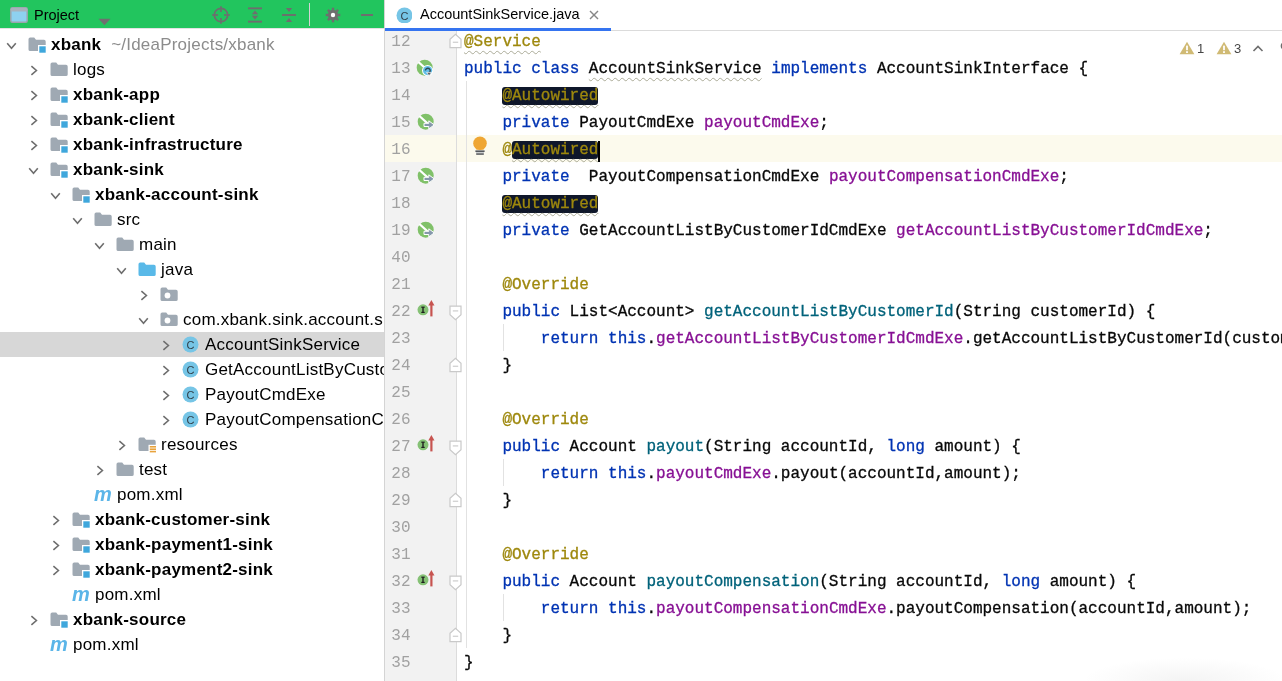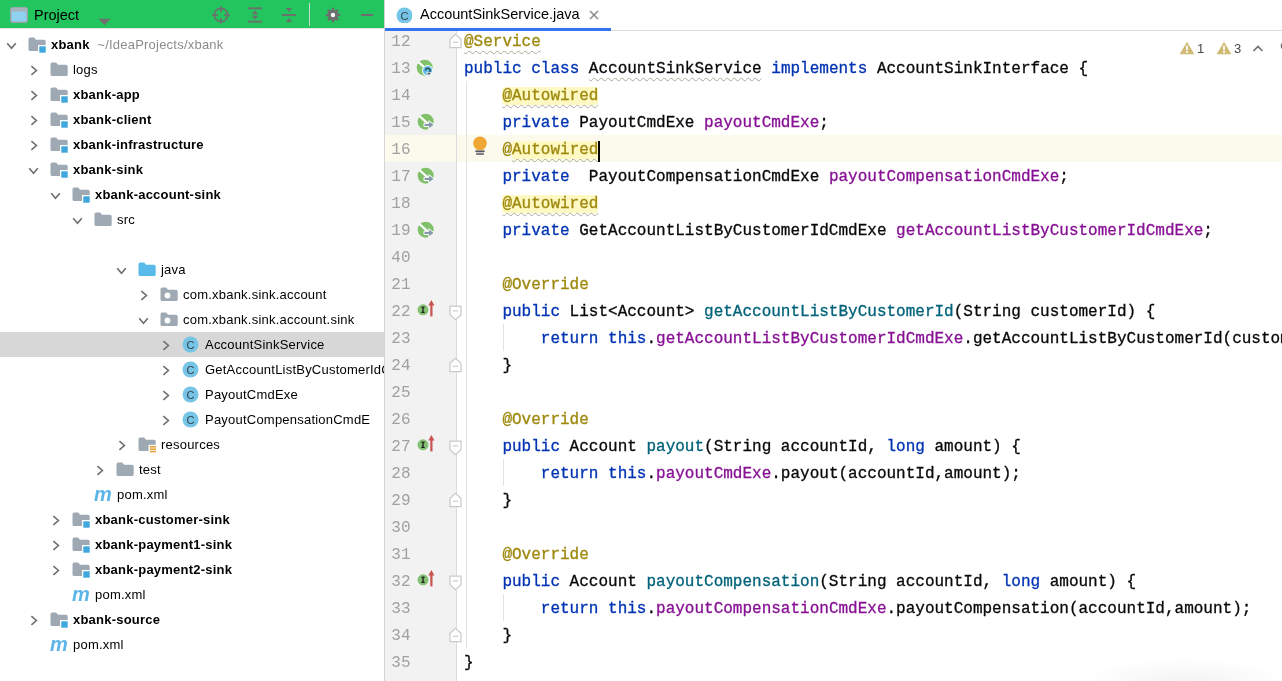--- a/index.html
+++ b/index.html
@@ -3,36 +3,36 @@
 html,body{margin:0;padding:0;}
 body{width:1282px;height:681px;overflow:hidden;position:relative;background:#fff;
  font-family:"Liberation Sans",sans-serif;-webkit-font-smoothing:antialiased;filter:opacity(0.999);}
 .abs{position:absolute;}
 #tree{position:absolute;left:0;top:0;width:384px;height:681px;background:#fff;overflow:hidden;}
 #panelborder{position:absolute;left:384px;top:0;width:1px;height:681px;background:#D4D4D4;}
 #ptoolbar{position:absolute;left:0;top:0;width:384px;height:28px;background:#22c55e;border-bottom:1px solid #E3E3E3;}
 .row{position:absolute;left:0;width:384px;height:25px;}
 .row .chev{position:absolute;top:6.5px;width:12px;height:12px;}
 .row .ico{position:absolute;top:4px;width:17px;height:17px;}
-.row .lbl{position:absolute;top:0;height:25px;line-height:25.5px;font-size:13px;color:#000;white-space:nowrap;letter-spacing:0.22px;}
+.row .lbl{position:absolute;top:0;height:25px;line-height:25.5px;font-size:17px;color:#000;white-space:nowrap;letter-spacing:0.22px;}
 .b{font-weight:bold;}
 .sel{background:#D7D7D7;}
 .path{color:#8C8C8C;font-weight:normal;}
 #editor{position:absolute;left:385px;top:0;width:897px;height:681px;background:#fff;overflow:hidden;}
 #gutterbg{position:absolute;left:0;top:0;width:71px;height:681px;background:#F2F2F2;}
 #caretrow{position:absolute;left:0;top:135px;width:897px;height:27px;background:#FCFAED;}
 #guttersep{position:absolute;left:71px;top:31px;width:1px;height:650px;background:#DCDCDC;}
 .lno{position:absolute;left:0;width:25.5px;text-align:right;font-family:"Liberation Mono",monospace;font-size:16px;color:#A1A1A1;height:27px;line-height:27px;}
 .cl{position:absolute;left:79px;height:27px;line-height:27px;font-family:"Liberation Mono",monospace;font-size:16px;color:#080808;white-space:pre;-webkit-text-stroke:0.3px;}
 .kw{color:#0033B3;}
 .ann{color:#9E880D;}
 .fld{color:#871094;}
 .mth{color:#00627A;}
 .wv{text-decoration:underline wavy #ABAB98 1px;text-underline-offset:4px;text-decoration-skip-ink:none;}
-.hl{background:#fef9c3;border-radius:3px;}
+.hl{background:#0f172a;border-radius:3px;}
 #tabbar{position:absolute;left:0;top:0;width:897px;height:30px;background:#fff;border-bottom:1px solid #DBDBDB;}
 #tabul{position:absolute;left:0;top:28px;width:226px;height:3px;background:#3574F0;}
 #tablbl{position:absolute;left:35px;top:6px;font-size:14.5px;color:#000;}
 </style></head><body>
 
 <div id="tree">
 <div class="row" style="top:31.5px">
       <span class="chev" style="left:5px"><svg style="" width="13" height="13" viewBox="0 0 13 13">
           <polyline points="2.2,4.3 6.5,9.3 10.8,4.3" fill="none" stroke="#6E6E6E" stroke-width="1.6"></polyline>
         </svg></span>
@@ -109,38 +109,46 @@
     </div>
 <div class="row" style="top:206.5px">
       <span class="chev" style="left:71px"><svg style="" width="13" height="13" viewBox="0 0 13 13">
           <polyline points="2.2,4.3 6.5,9.3 10.8,4.3" fill="none" stroke="#6E6E6E" stroke-width="1.6"></polyline>
         </svg></span>
       <span class="ico" style="left:94px"><svg style="" width="19" height="17.5" viewBox="0 0 19 17.5">
           <path d="M0.5 3.2 q0-1.7 1.7-1.7 h4 l1.8 2.2 h8 q1.7 0 1.7 1.7 v8 q0 1.7-1.7 1.7 h-13.8 q-1.7 0-1.7-1.7 z" fill="#9FA9B3"></path>
         </svg></span>
       <span class="lbl" style="left:117px">src</span>
     </div>
+<div class="row" style="top:231.5px">
+      <span class="chev" style="left:93px"><svg style="" width="13" height="13" viewBox="0 0 13 13">
+          <polyline points="2.2,4.3 6.5,9.3 10.8,4.3" fill="none" stroke="#6E6E6E" stroke-width="1.6"></polyline>
+        </svg></span>
+      <span class="ico" style="left:116px"><svg style="" width="19" height="17.5" viewBox="0 0 19 17.5">
+          <path d="M0.5 3.2 q0-1.7 1.7-1.7 h4 l1.8 2.2 h8 q1.7 0 1.7 1.7 v8 q0 1.7-1.7 1.7 h-13.8 q-1.7 0-1.7-1.7 z" fill="#9FA9B3"></path>
+        </svg></span>
+      <span class="lbl" style="left:139px">main</span>
+    </div>
 <div class="row" style="top:256.5px">
       <span class="chev" style="left:115px"><svg style="" width="13" height="13" viewBox="0 0 13 13">
           <polyline points="2.2,4.3 6.5,9.3 10.8,4.3" fill="none" stroke="#6E6E6E" stroke-width="1.6"></polyline>
         </svg></span>
       <span class="ico" style="left:138px"><svg style="" width="19" height="17.5" viewBox="0 0 19 17.5">
           <path d="M0.5 3.2 q0-1.7 1.7-1.7 h4 l1.8 2.2 h8 q1.7 0 1.7 1.7 v8 q0 1.7-1.7 1.7 h-13.8 q-1.7 0-1.7-1.7 z" fill="#59B9E8"></path>
         </svg></span>
       <span class="lbl" style="left:161px">java</span>
     </div>
 <div class="row" style="top:281.5px">
       <span class="chev" style="left:137px"><svg style="" width="13" height="13" viewBox="0 0 13 13">
           <polyline points="4.4,2.2 9.4,6.5 4.4,10.8" fill="none" stroke="#6E6E6E" stroke-width="1.6"></polyline>
         </svg></span>
       <span class="ico" style="left:160px"><svg style="" width="19" height="17.5" viewBox="0 0 19 17.5">
           <path d="M0.5 3.2 q0-1.7 1.7-1.7 h4 l1.8 2.2 h8 q1.7 0 1.7 1.7 v8 q0 1.7-1.7 1.7 h-13.8 q-1.7 0-1.7-1.7 z" fill="#9FA9B3"></path>
           <circle cx="7.5" cy="9.5" r="2.9" fill="#fff"></circle>
         </svg></span>
-      <span class="lbl" style="left:183px">com.xbank.sink.account</span>
     </div>
 <div class="row" style="top:306.5px">
       <span class="chev" style="left:137px"><svg style="" width="13" height="13" viewBox="0 0 13 13">
           <polyline points="2.2,4.3 6.5,9.3 10.8,4.3" fill="none" stroke="#6E6E6E" stroke-width="1.6"></polyline>
         </svg></span>
       <span class="ico" style="left:160px"><svg style="" width="19" height="17.5" viewBox="0 0 19 17.5">
           <path d="M0.5 3.2 q0-1.7 1.7-1.7 h4 l1.8 2.2 h8 q1.7 0 1.7 1.7 v8 q0 1.7-1.7 1.7 h-13.8 q-1.7 0-1.7-1.7 z" fill="#9FA9B3"></path>
           <circle cx="7.5" cy="9.5" r="2.9" fill="#fff"></circle>
         </svg></span>
       <span class="lbl" style="left:183px">com.xbank.sink.account.sink</span>

